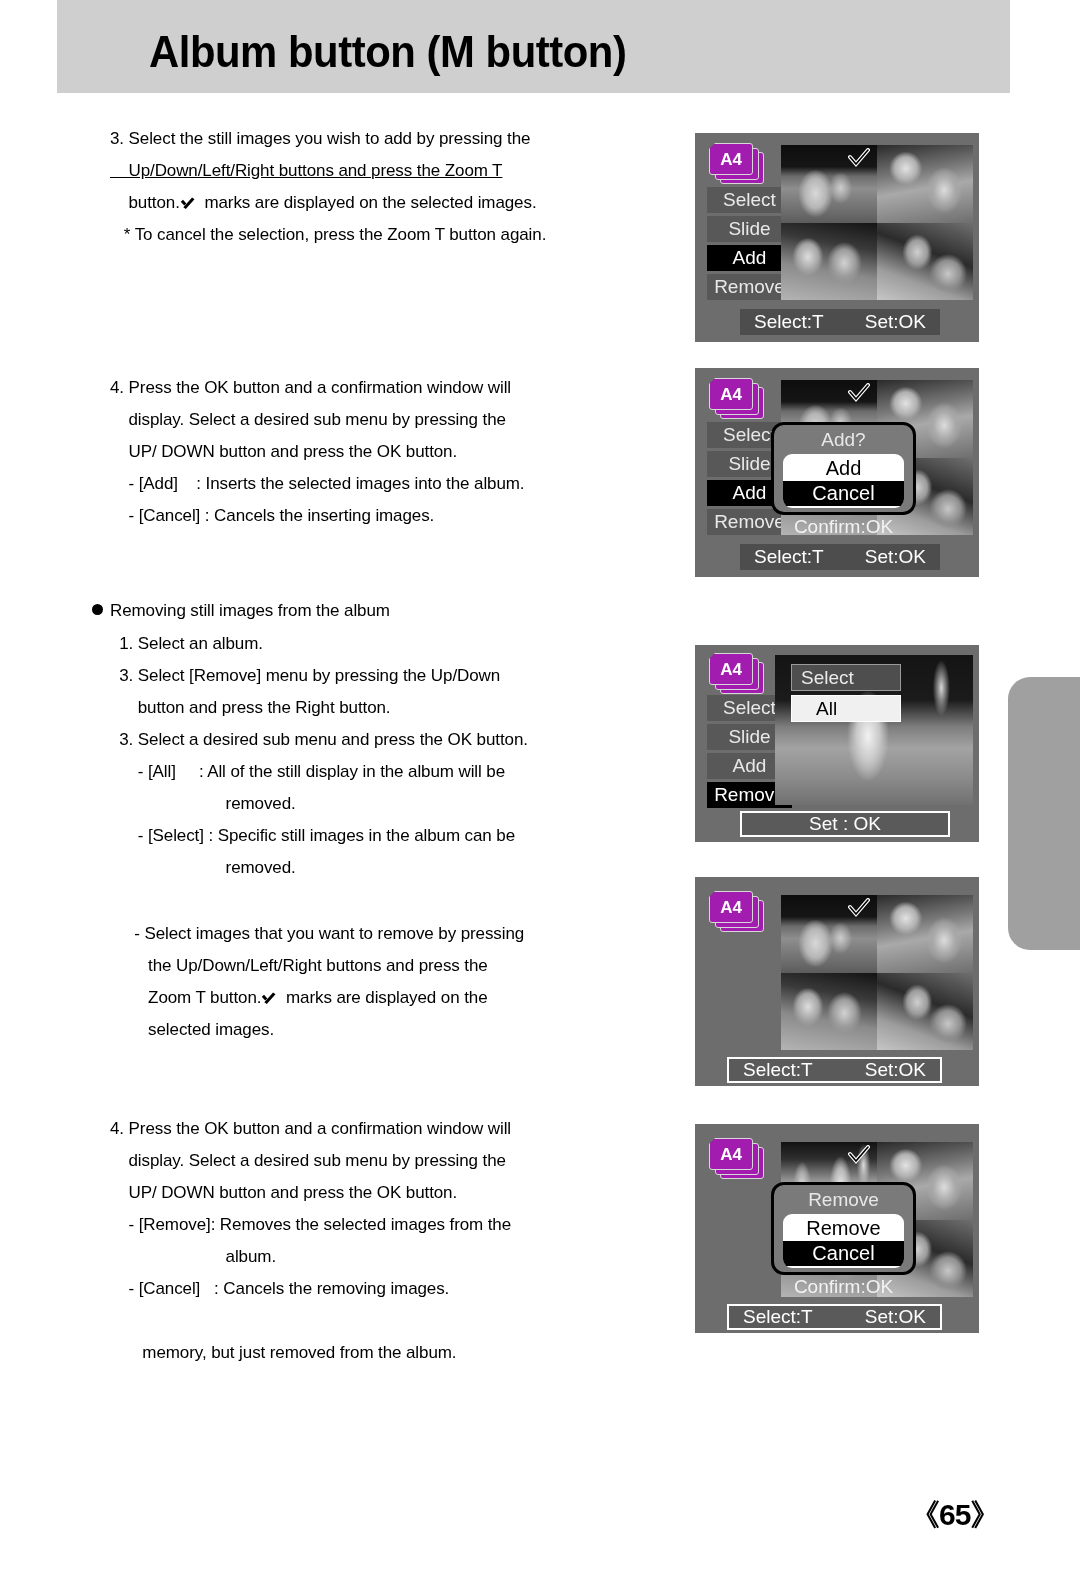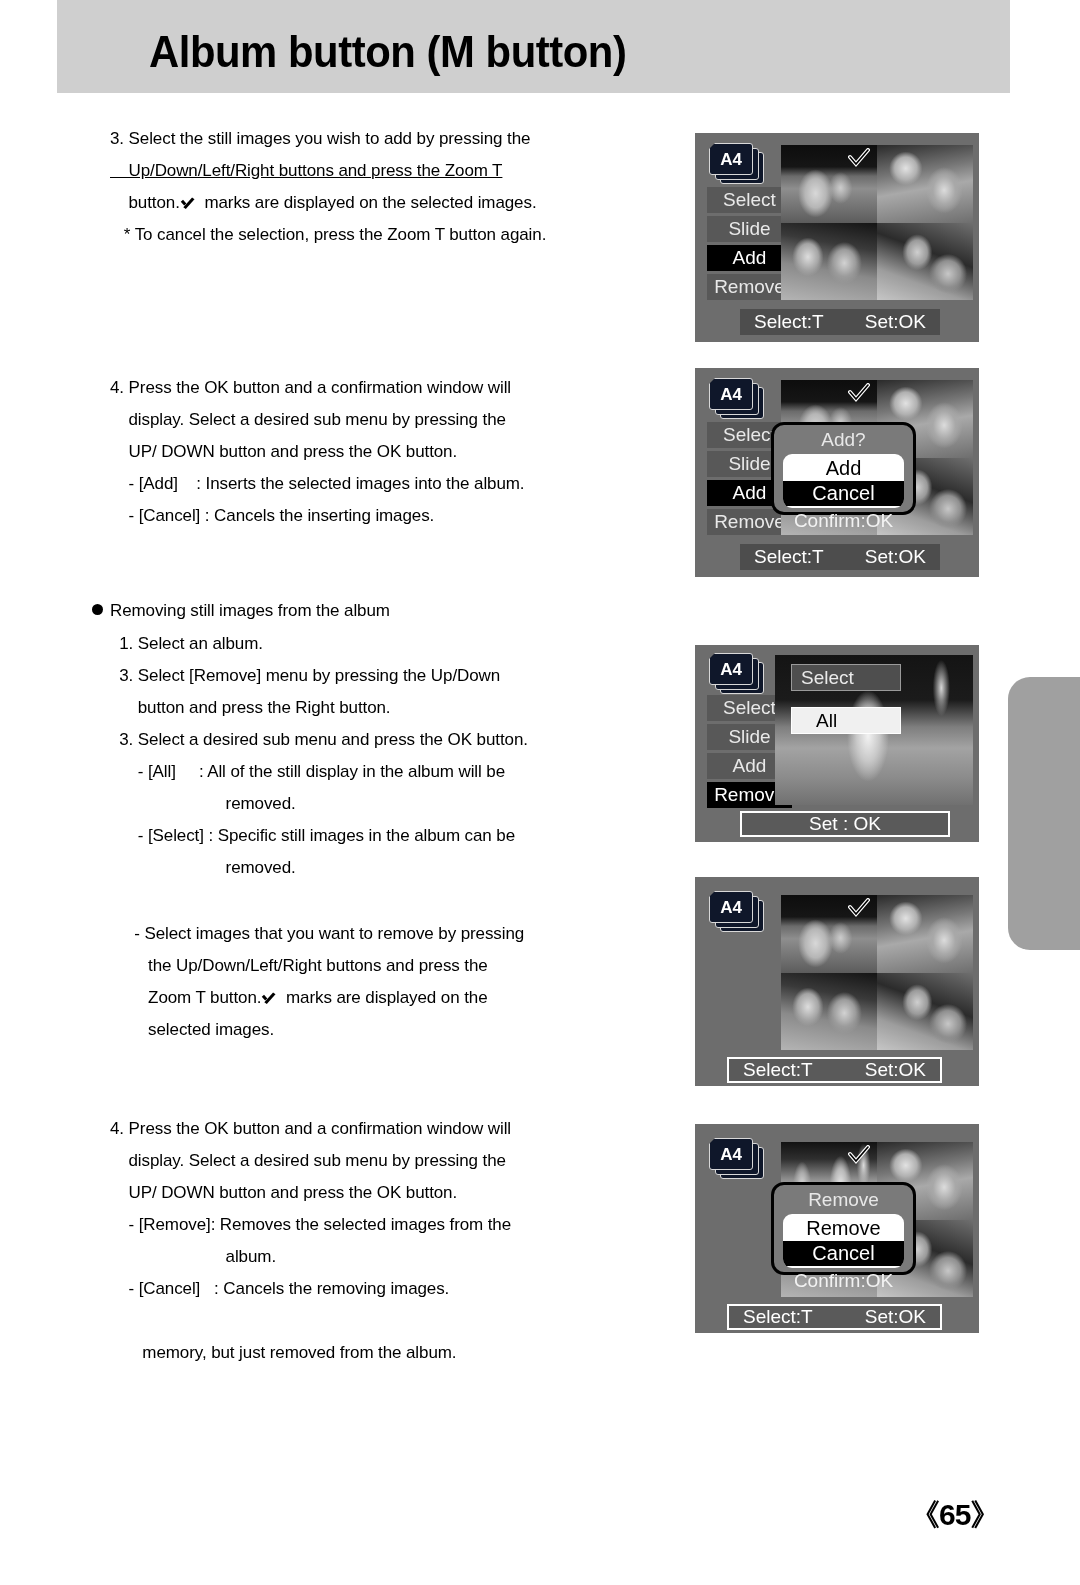--- a/index.html
+++ b/index.html
@@ -122,21 +122,21 @@
   
   .album-icon {
     position: absolute;
     width: 56px;
     height: 40px;
   }
   .album-icon .card {
     position: absolute;
     width: 44px;
     height: 32px;
-    background: #0f172a;
+    background: #a21caf;
     border: 1.4px solid #d8d8d8;
     box-sizing: border-box;
     border-radius: 3px;
   }
   .album-icon .card.c3 { left: 11px; top: 9px; }
   .album-icon .card.c2 { left: 6px;  top: 5px; }
   .album-icon .card.c1 {
     left: 0px; top: 0px;
     display: flex; align-items: center; justify-content: center;
     border-radius: 3px;
@@ -272,21 +272,21 @@
     line-height: 25px;
   }
   .dialog .opt.sel {
     background: #000;
     color: #fff;
   }
   .dialog .foot {
     color: #f2f2f2;
     font-size: 19px;
     text-align: center;
-    padding-top: 2px;
+    padding-top: 8px;
   }
 
   
   .submenu {
     position: absolute;
     z-index: 6;
   }
   .submenu .row {
     height: 27px;
     display: flex;
@@ -453,21 +453,21 @@
   <div class="menu-item active" style="top:137px;">Remove</div>
 
   <div class="thumb-grid" style="left:80px; top:10px; width:198px; height:150px; grid-template-columns:1fr; grid-template-rows:1fr;">
     <div class="thumb">
         <div class="fill px-scene"></div>
       </div>
   </div>
 
   <div class="submenu" style="left:96px; top:19px; width:110px;">
     <div class="row dark">Select</div>
-    <div class="row light" style="margin-top:16px;padding-left:24px;">All</div>
+    <div class="row light" style="margin-top:4px;padding-left:24px;">All</div>
   </div>
 
   <div class="status-bar bordered" style="left:45px; top:166px; width:210px; height:26px; justify-content:center;">
     <span class="center">Set : OK</span>
   </div>
 </div>
 
 <div class="lcd" style="left:695px; top:877px; width:284px; height:209px;">
   <div class="album-icon" style="left:14px; top:14px;">
     <div class="card c3"></div>

